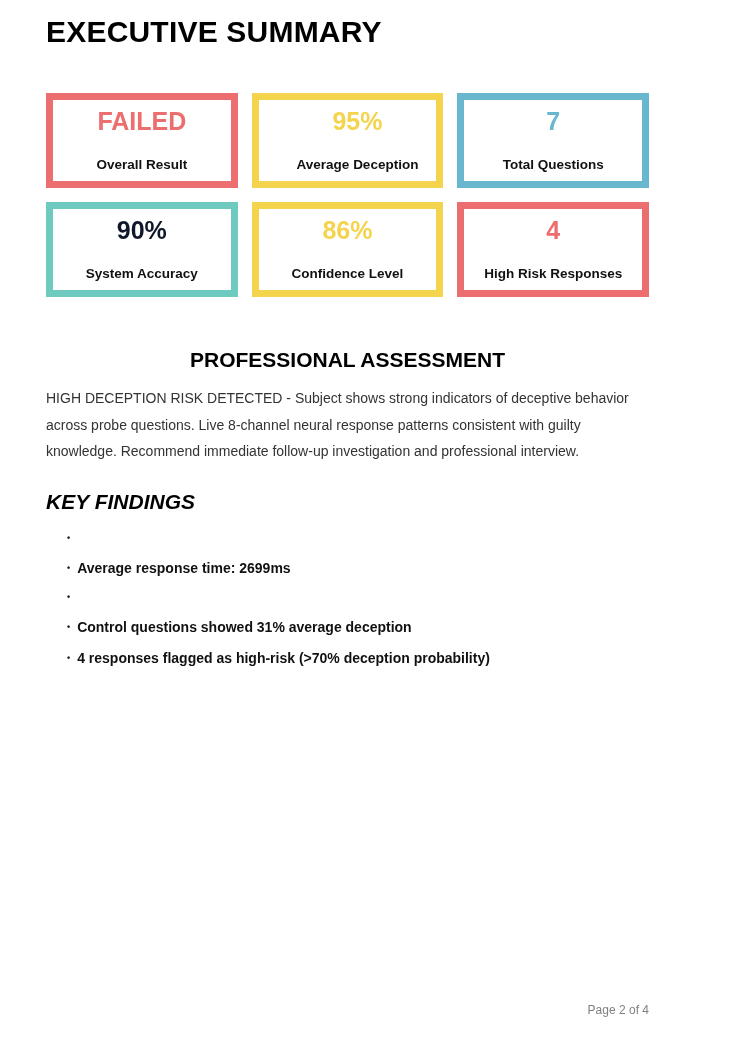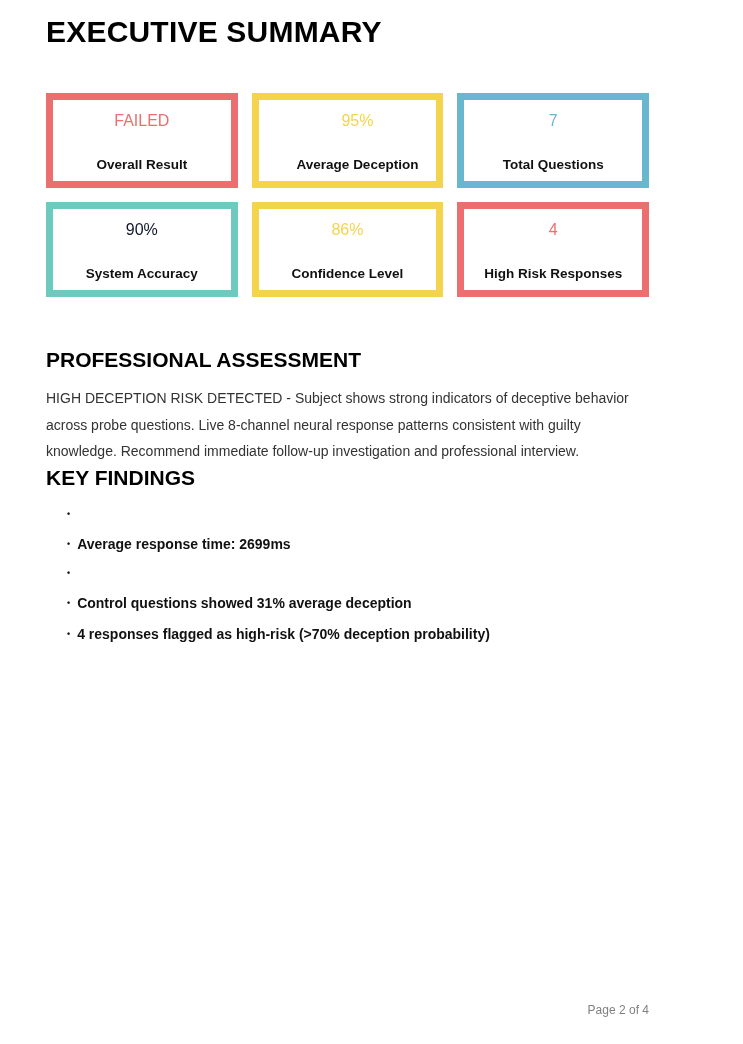--- a/index.html
+++ b/index.html
@@ -41,50 +41,53 @@
     height: 95px;
     border: 7px solid #cccccc; 
     background: #ffffff;
     display: flex;
     flex-direction: column;
     align-items: center;
     justify-content: center;
     text-align: center;
   }
   .card-value {
-    font-size: 16px;
-    font-weight: normal;
+    font-size: 25px;
+    font-weight: bold;
     line-height: 24px;
     text-align: center;
   }
   .card-label {
     margin-top: 24px;
     font-size: 13.5px;
     font-weight: bold;
     color: #111111;
     line-height: 15px;
   }
   .section-heading {
     margin: 0;
     font-size: 21px;
     line-height: 26px;
     font-weight: bold;
     color: #000000;
   }
   .assessment-heading {
     margin-top: 50px;
+    text-align: center;
   }
   .assessment-body {
     margin: 12px 0 0 0;
     font-size: 14px;
     line-height: 26.5px;
     color: #333333;
     max-width: 648px;
   }
   .findings-heading {
+    margin-top: 24px;
+    font-style: italic;
   }
   .findings-list {
     margin-top: 17px;
     padding-left: 21px;
   }
   .finding {
     display: flex;
     align-items: baseline;
     margin-bottom: 11px;
     font-size: 14px;

